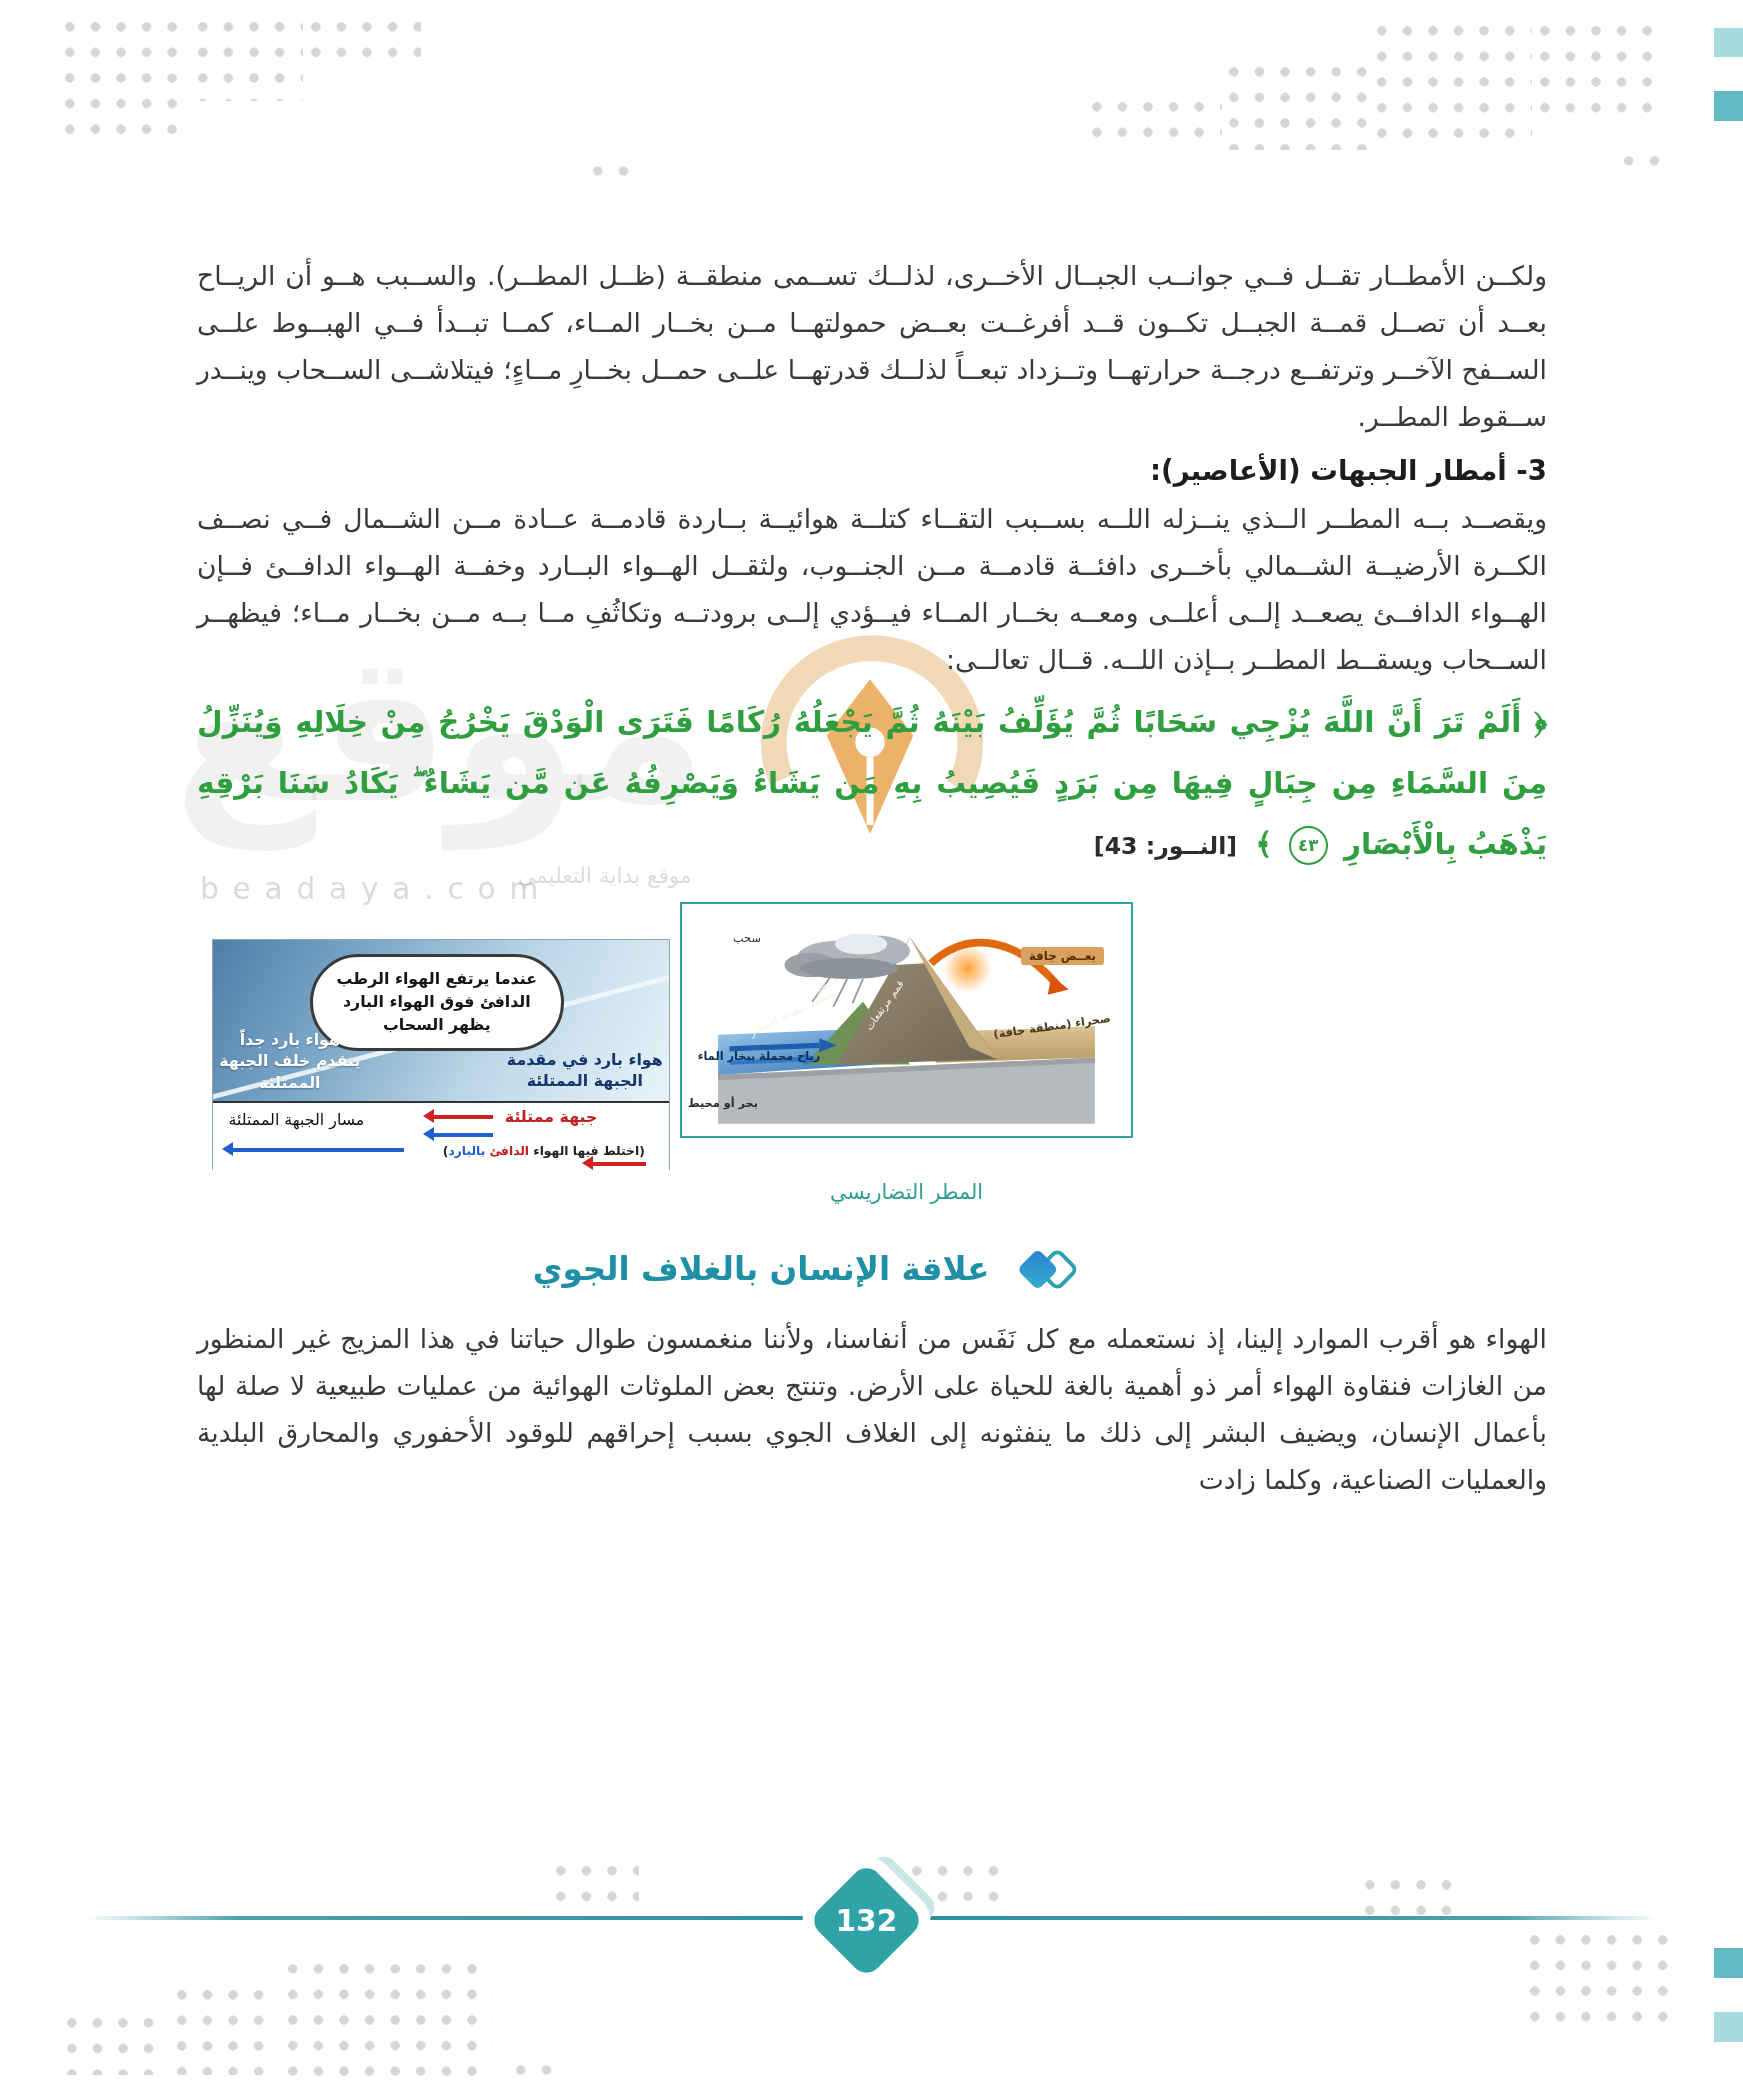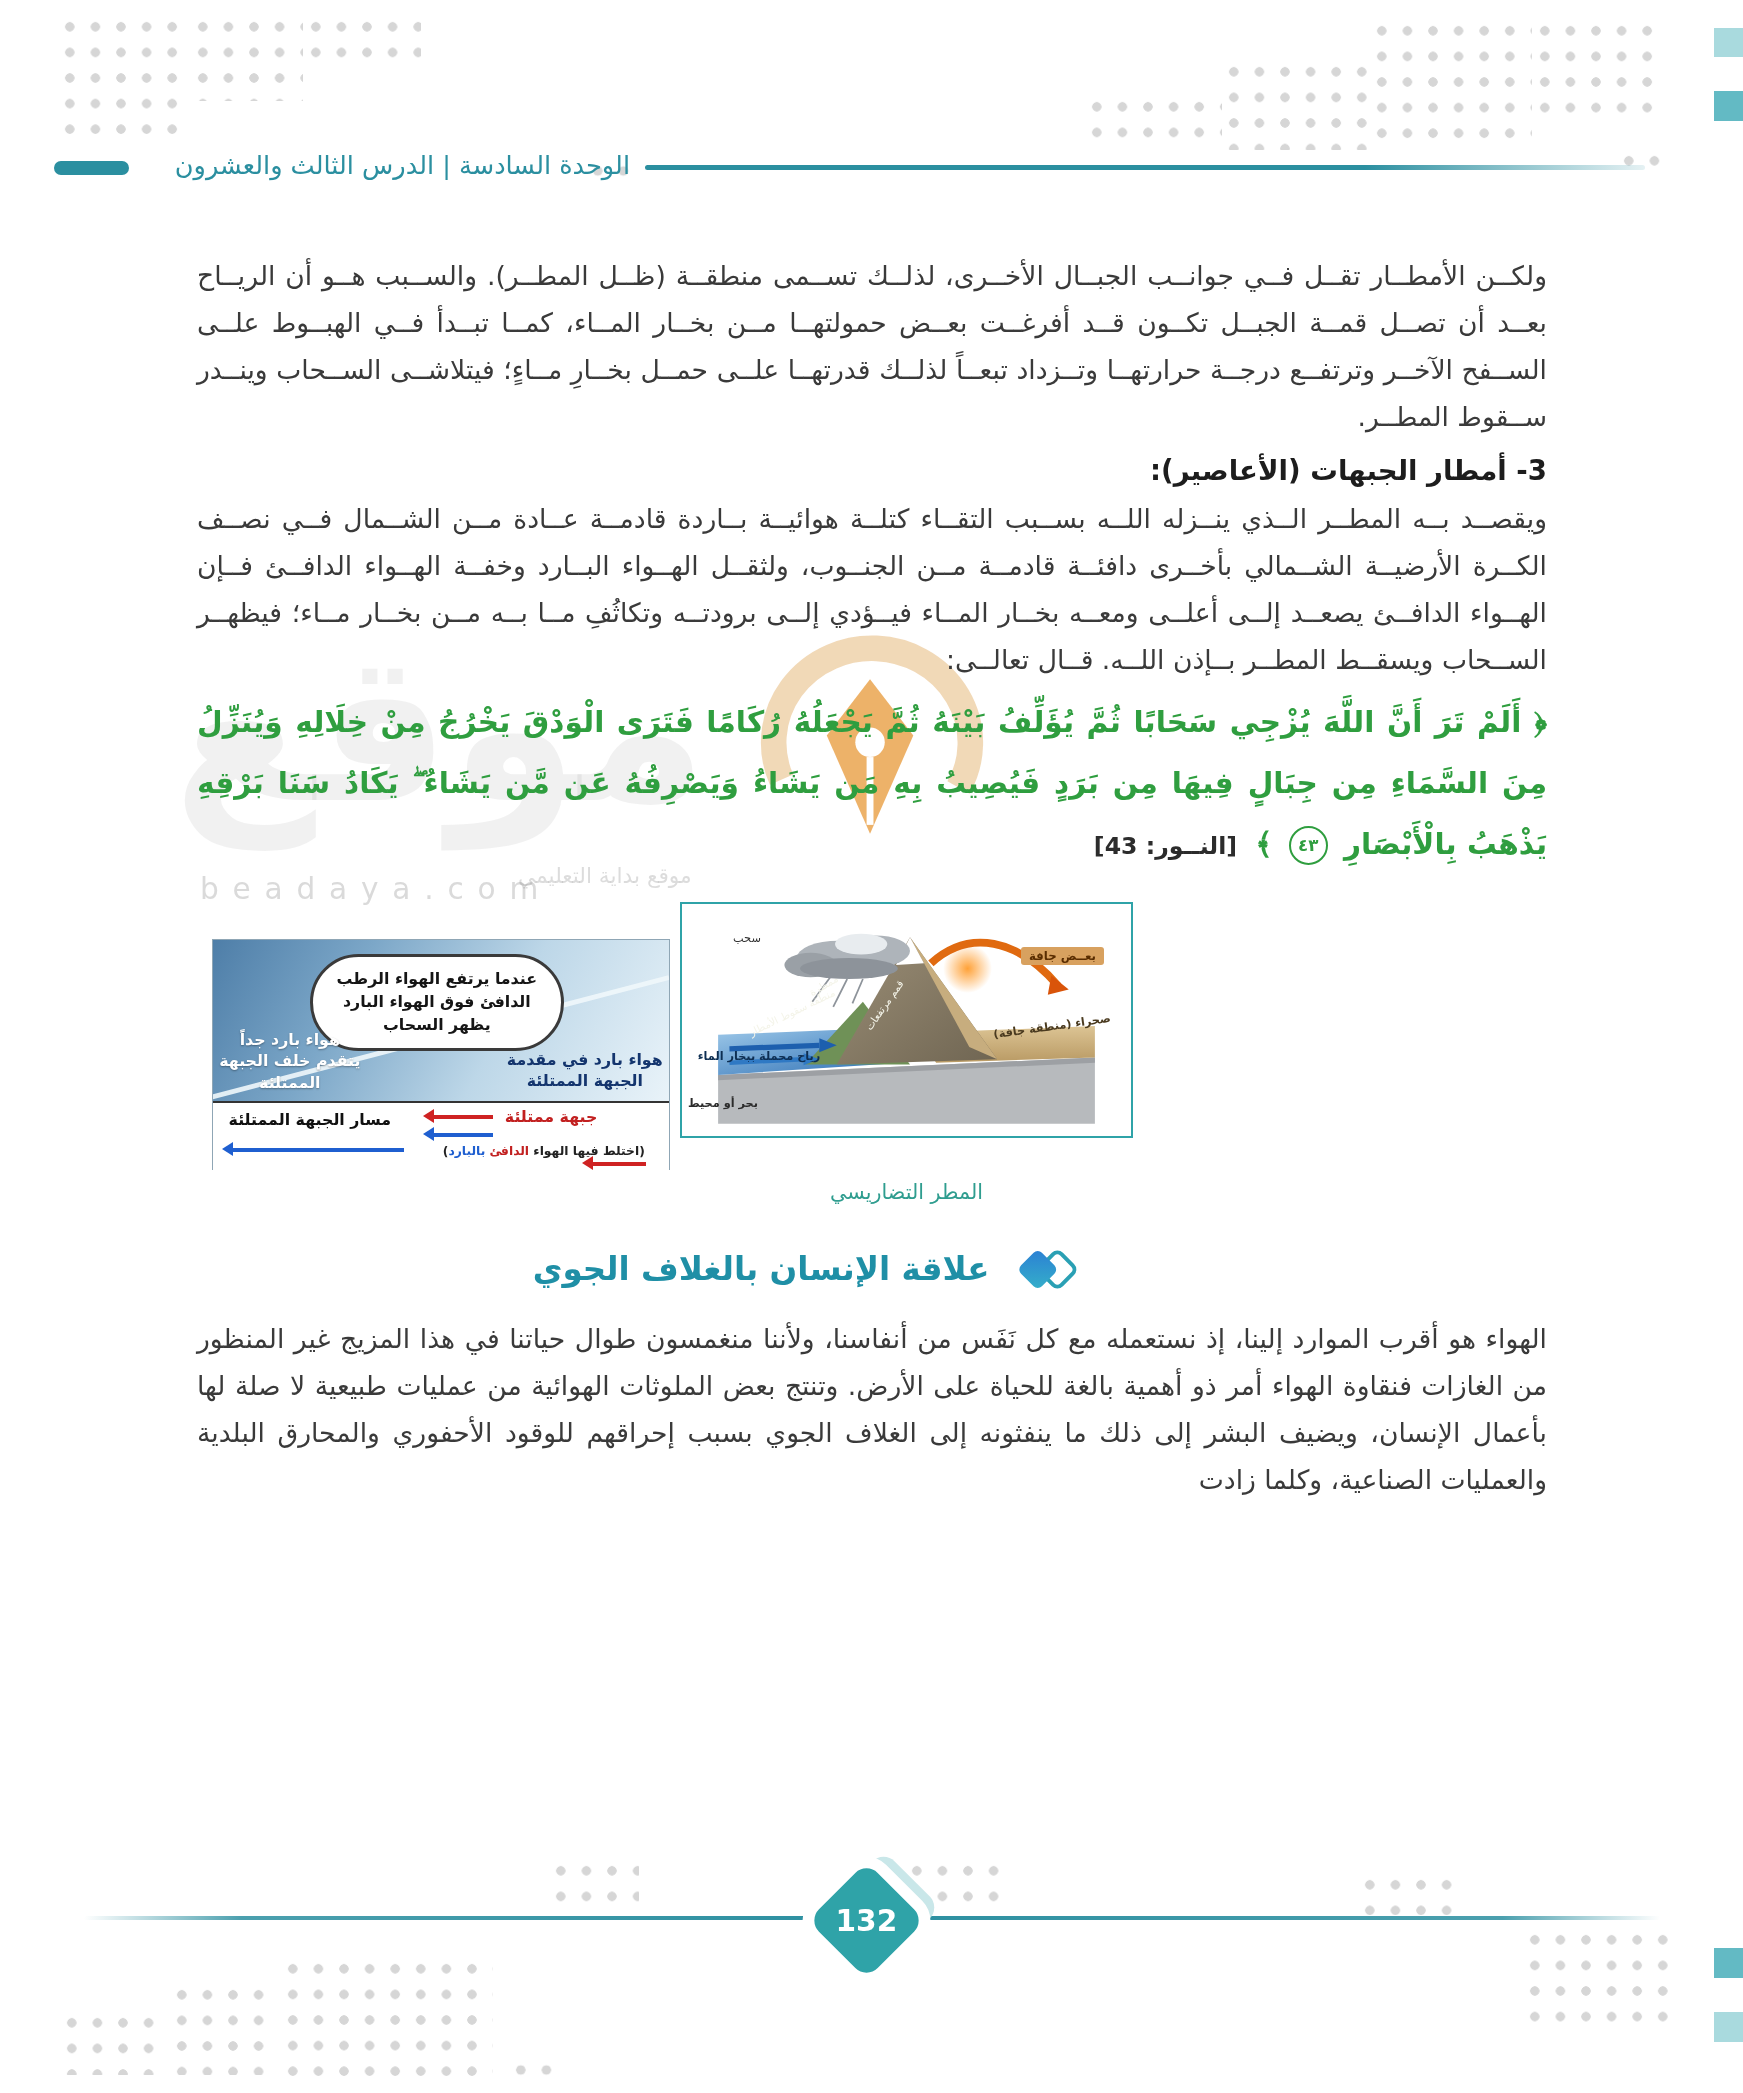--- a/index.html
+++ b/index.html
@@ -45,21 +45,21 @@
   .ff-frontline{position:absolute;left:0;top:0;width:100%;height:100%;}
   .ff-cloud{position:absolute;left:97px;top:13.8px;width:254px;height:97px;background:#fff;
             border:3px solid #3a3a3a;border-radius:51px;display:flex;align-items:center;justify-content:center;
             text-align:center;font-size:15.8px;font-weight:bold;color:#151515;direction:rtl;
             padding:5.9px 15.8px;box-sizing:border-box;line-height:1.45;}
   .ff-behind{position:absolute;left:2px;top:89px;width:150px;color:#fff;font-weight:bold;font-size:15.8px;
              text-align:center;direction:rtl;line-height:1.35;text-shadow:0 1px 2px rgba(0,0,0,.35);}
   .ff-ahead{position:absolute;left:292px;top:110px;width:160px;color:#14356e;font-weight:bold;font-size:15.8px;
             text-align:center;direction:rtl;line-height:1.3;}
   .ff-strip{position:relative;height:69px;background:#fff;border-top:2px solid #333;}
-  .ff-path-label{position:absolute;left:15.8px;top:6.9px;font-size:15.8px;font-weight:bold;color:#101010;direction:rtl;}
+  .ff-path-label{position:absolute;left:15.8px;top:6.9px;font-size:15.8px;font-weight:normal;color:#101010;direction:rtl;}
   .arr{position:absolute;height:3.9px;}
   .arr.red{background:#cf2222;color:#cf2222;}
   .arr.blue{background:#1f5fd0;color:#1f5fd0;}
   .arr.left::before{content:"";position:absolute;left:-11.8px;top:-5.9px;border:7.9px solid transparent;
                     border-right:11.8px solid currentColor;}
   .ff-front-name{position:absolute;left:292px;top:3.9px;color:#c22020;font-weight:bold;font-size:15.8px;direction:rtl;}
   .ff-mixed{position:absolute;left:209px;top:41px;width:244px;font-size:12.3px;color:#222;direction:rtl;
             text-align:center;font-weight:bold;}
   .ff-mixed .warm{color:#c22020;}
   .ff-mixed .cold{color:#1f5fd0;}
@@ -115,25 +115,20 @@
   <div class="dots" style="left:169px;top:1982px;width:110px;height:93px;"></div>
   <div class="dots" style="left:280px;top:1956px;width:213px;height:120px;"></div>
   <div class="dots" style="left:1522px;top:1927px;width:158px;height:102px;"></div>
   <div class="dots" style="left:508px;top:2057px;width:55px;height:25.6px;"></div>
 
   <div class="tsq light" style="left:1714px;top:27.6px;"></div>
   <div class="tsq mid" style="left:1714px;top:91px;"></div>
   <div class="tsq mid" style="left:1714px;top:1948px;"></div>
   <div class="tsq light" style="left:1714px;top:2012px;"></div>
 
-  <div class="header">
-    <div class="header-bar"></div>
-    <div class="header-title">الوحدة السادسة | الدرس الثالث والعشرون</div>
-    <div class="header-line"></div>
-  </div>
 
   <div class="watermark">
     <div class="wm-word">موقع</div>
     <div class="wm-domain">beadaya.com</div>
     <div class="wm-site">موقع بداية التعليمي</div>
     <svg class="wm-pen" viewBox="0 0 240 260">
       <path d="M28,150 A100,96 0 1 1 208,158" fill="none" stroke="#ecca9c" stroke-width="26" opacity="0.85"></path>
       <polygon points="118,48 162,105 118,205 74,105" fill="#e89a3c" opacity="0.9"></polygon>
       <circle cx="118" cy="112" r="15" fill="#fff"></circle>
       <line x1="118" y1="127" x2="118" y2="196" stroke="#fff" stroke-width="7"></line>

